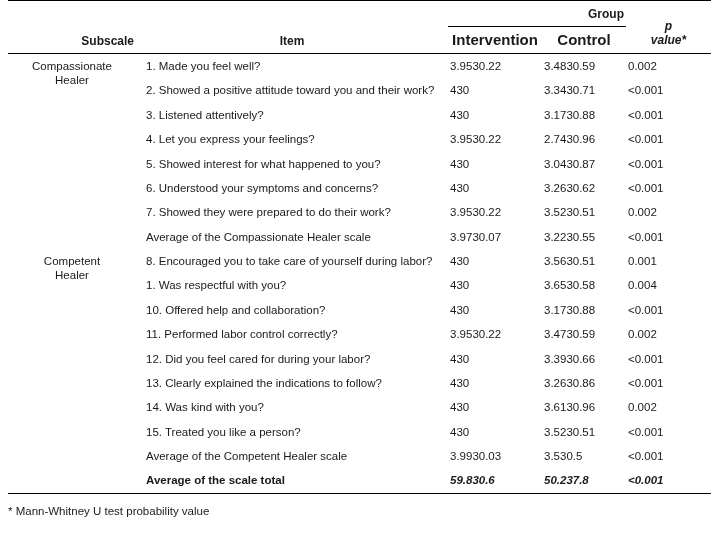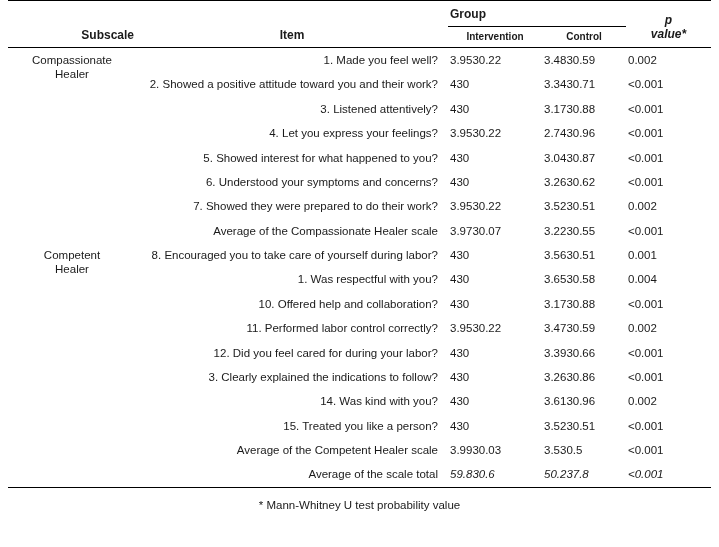--- a/index.html
+++ b/index.html
@@ -38,32 +38,32 @@
     font-size: 12px;
     font-weight: bold;
     padding: 6px 2px 5px 2px;
     vertical-align: bottom;
     border-top: 1.6px solid #000;
     border-bottom: 1.1px solid #000;
   }
   tr.head-top th.sub-h { text-align: right; padding-left: 28px; }
   tr.head-top th.item-h { text-align: center; }
   tr.head-top th.group-h {
-    text-align: left;
+    text-align: right;
     border-bottom: 1.1px solid #000;
   }
   tr.head-top th.p-h {
     text-align: center;
     font-style: normal;
     line-height: 1.15;
   }
   tr.head-top th.p-h .pital { font-style: italic; }
 
   tr.head-sub th {
-    font-size: 10px;
+    font-size: 15px;
     font-weight: bold;
     padding: 4px 2px 5px 2px;
     text-align: center;
     border-bottom: 1.1px solid #000;
   }
 
   
   tbody td {
     padding: 5px 2px 5px 2px;
     vertical-align: top;
@@ -71,41 +71,41 @@
   }
   td.sub {
     font-weight: normal;
     font-size: 11.5px;
     text-align: center;
     padding-left: 6px;
     padding-right: 6px;
     line-height: 1.25;
   }
   td.item {
-    text-align: right;
+    text-align: left;
     padding-left: 10px;
     padding-right: 10px;
   }
   td.num {
     text-align: left;
     white-space: nowrap;
   }
   tr.avg td.item,
   tr.avg td.num {
   }
   tr.total td {
-    font-weight: normal;
+    font-weight: bold;
     border-bottom: 1.6px solid #000;
   }
-  tr.total td.num { font-weight: normal; font-style: italic; }
+  tr.total td.num { font-weight: bold; font-style: italic; }
   tr.total td.item { font-style: normal; }
 
   .footnote {
     width: 703px;
-    text-align: center;
+    text-align: left;
     font-size: 11.5px;
     padding-top: 11px;
     color: #1a1a1a;
   }
 </style>
 </head>
 <body>
 
 <div class="page">
 
@@ -215,21 +215,21 @@
         <td class="num">3.4730.59</td>
         <td class="num">0.002</td>
       </tr>
       <tr>
         <td class="item">12. Did you feel cared for during your labor?</td>
         <td class="num">430</td>
         <td class="num">3.3930.66</td>
         <td class="num">&lt;0.001</td>
       </tr>
       <tr>
-        <td class="item">3. Clearly explained the indications to follow?</td>
+        <td class="item">13. Clearly explained the indications to follow?</td>
         <td class="num">430</td>
         <td class="num">3.2630.86</td>
         <td class="num">&lt;0.001</td>
       </tr>
       <tr>
         <td class="item">14. Was kind with you?</td>
         <td class="num">430</td>
         <td class="num">3.6130.96</td>
         <td class="num">0.002</td>
       </tr>

